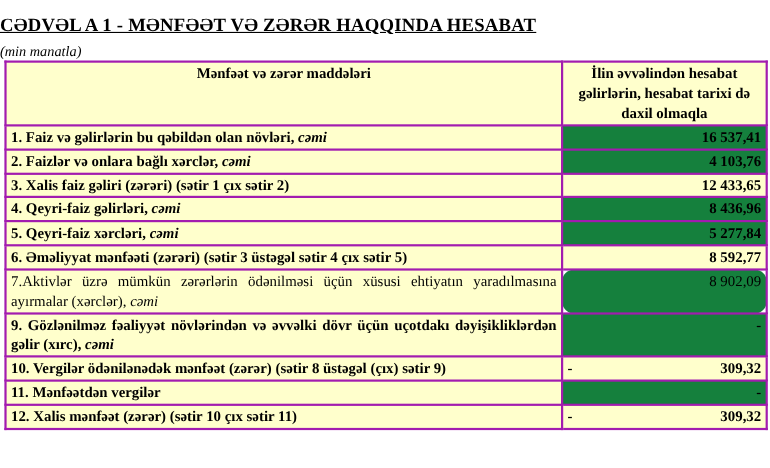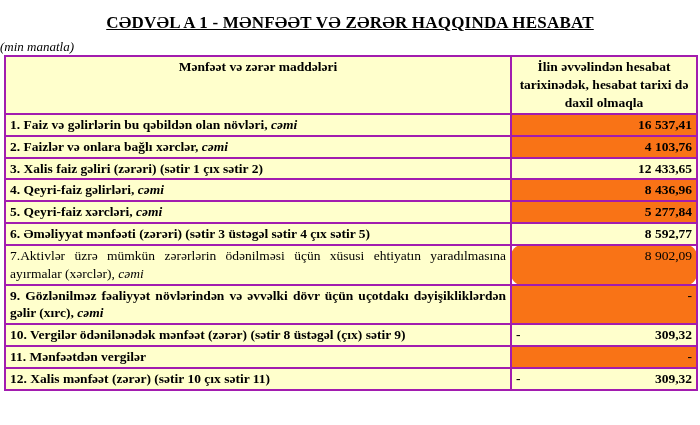--- a/index.html
+++ b/index.html
@@ -5,21 +5,21 @@
   html,body { margin:0; padding:0; }
   body {
     width:700px; height:425px;
     background:#ffffff;
     font-family:"Liberation Serif","DejaVu Serif",serif;
     color:#000;
     overflow:hidden;
   }
   .title {
     margin-top:13px;
-    text-align:center;
+    text-align:left;
     font-size:17px;
     font-weight:bold;
     text-decoration:underline;
     letter-spacing:0.2px;
   }
   .unit-note {
     text-align:left;
     font-style:italic;
     font-size:13px;
     margin:7px 6px 1px 0;
@@ -46,21 +46,21 @@
     height:54px;
   }
   td.lc {
     background:#FFFFCC;
     font-weight:bold;
   }
   td.lc.reg { font-weight:normal;font-family:Liberation Serif, serif; }
   td.lc.just { text-align:justify; }
   .sfx { font-style:italic; }
   td.vc {
-    background:#f97316;
+    background:#15803d;
     font-weight:bold;
     padding-right:5px;
   }
   td.vc.vy { background:#FFFFCC; }
   td.vc.reg { font-weight:normal;border-radius:11px; }
   .vwrap { display:flex; }
   .dash { text-align:left; }
   .num { margin-left:auto; white-space:nowrap; }
 </style>
 </head>
@@ -70,21 +70,21 @@
 <div class="unit-note">(min manatla)</div>
 
 <table class="pl">
   <colgroup>
     <col style="width:506px">
     <col style="width:186px">
   </colgroup>
   <thead>
     <tr>
       <th class="hdr">Mənfəət və zərər maddələri</th>
-      <th class="hdr">İlin əvvəlindən hesabat tarixinədək, hesabat tarixi də daxil olmaqla</th>
+      <th class="hdr">İlin əvvəlindən hesabat gəlirlərin, hesabat tarixi də daxil olmaqla</th>
     </tr>
   </thead>
   <tbody>
     <tr>
       <td class="lc"><span>1. Faiz və gəlirlərin bu qəbildən olan növləri, </span><span class="sfx">cəmi</span></td>
       <td class="vc">
           <div class="vwrap">
             <span class="dash"></span>
             <span class="num">16 537,41</span>
           </div>

